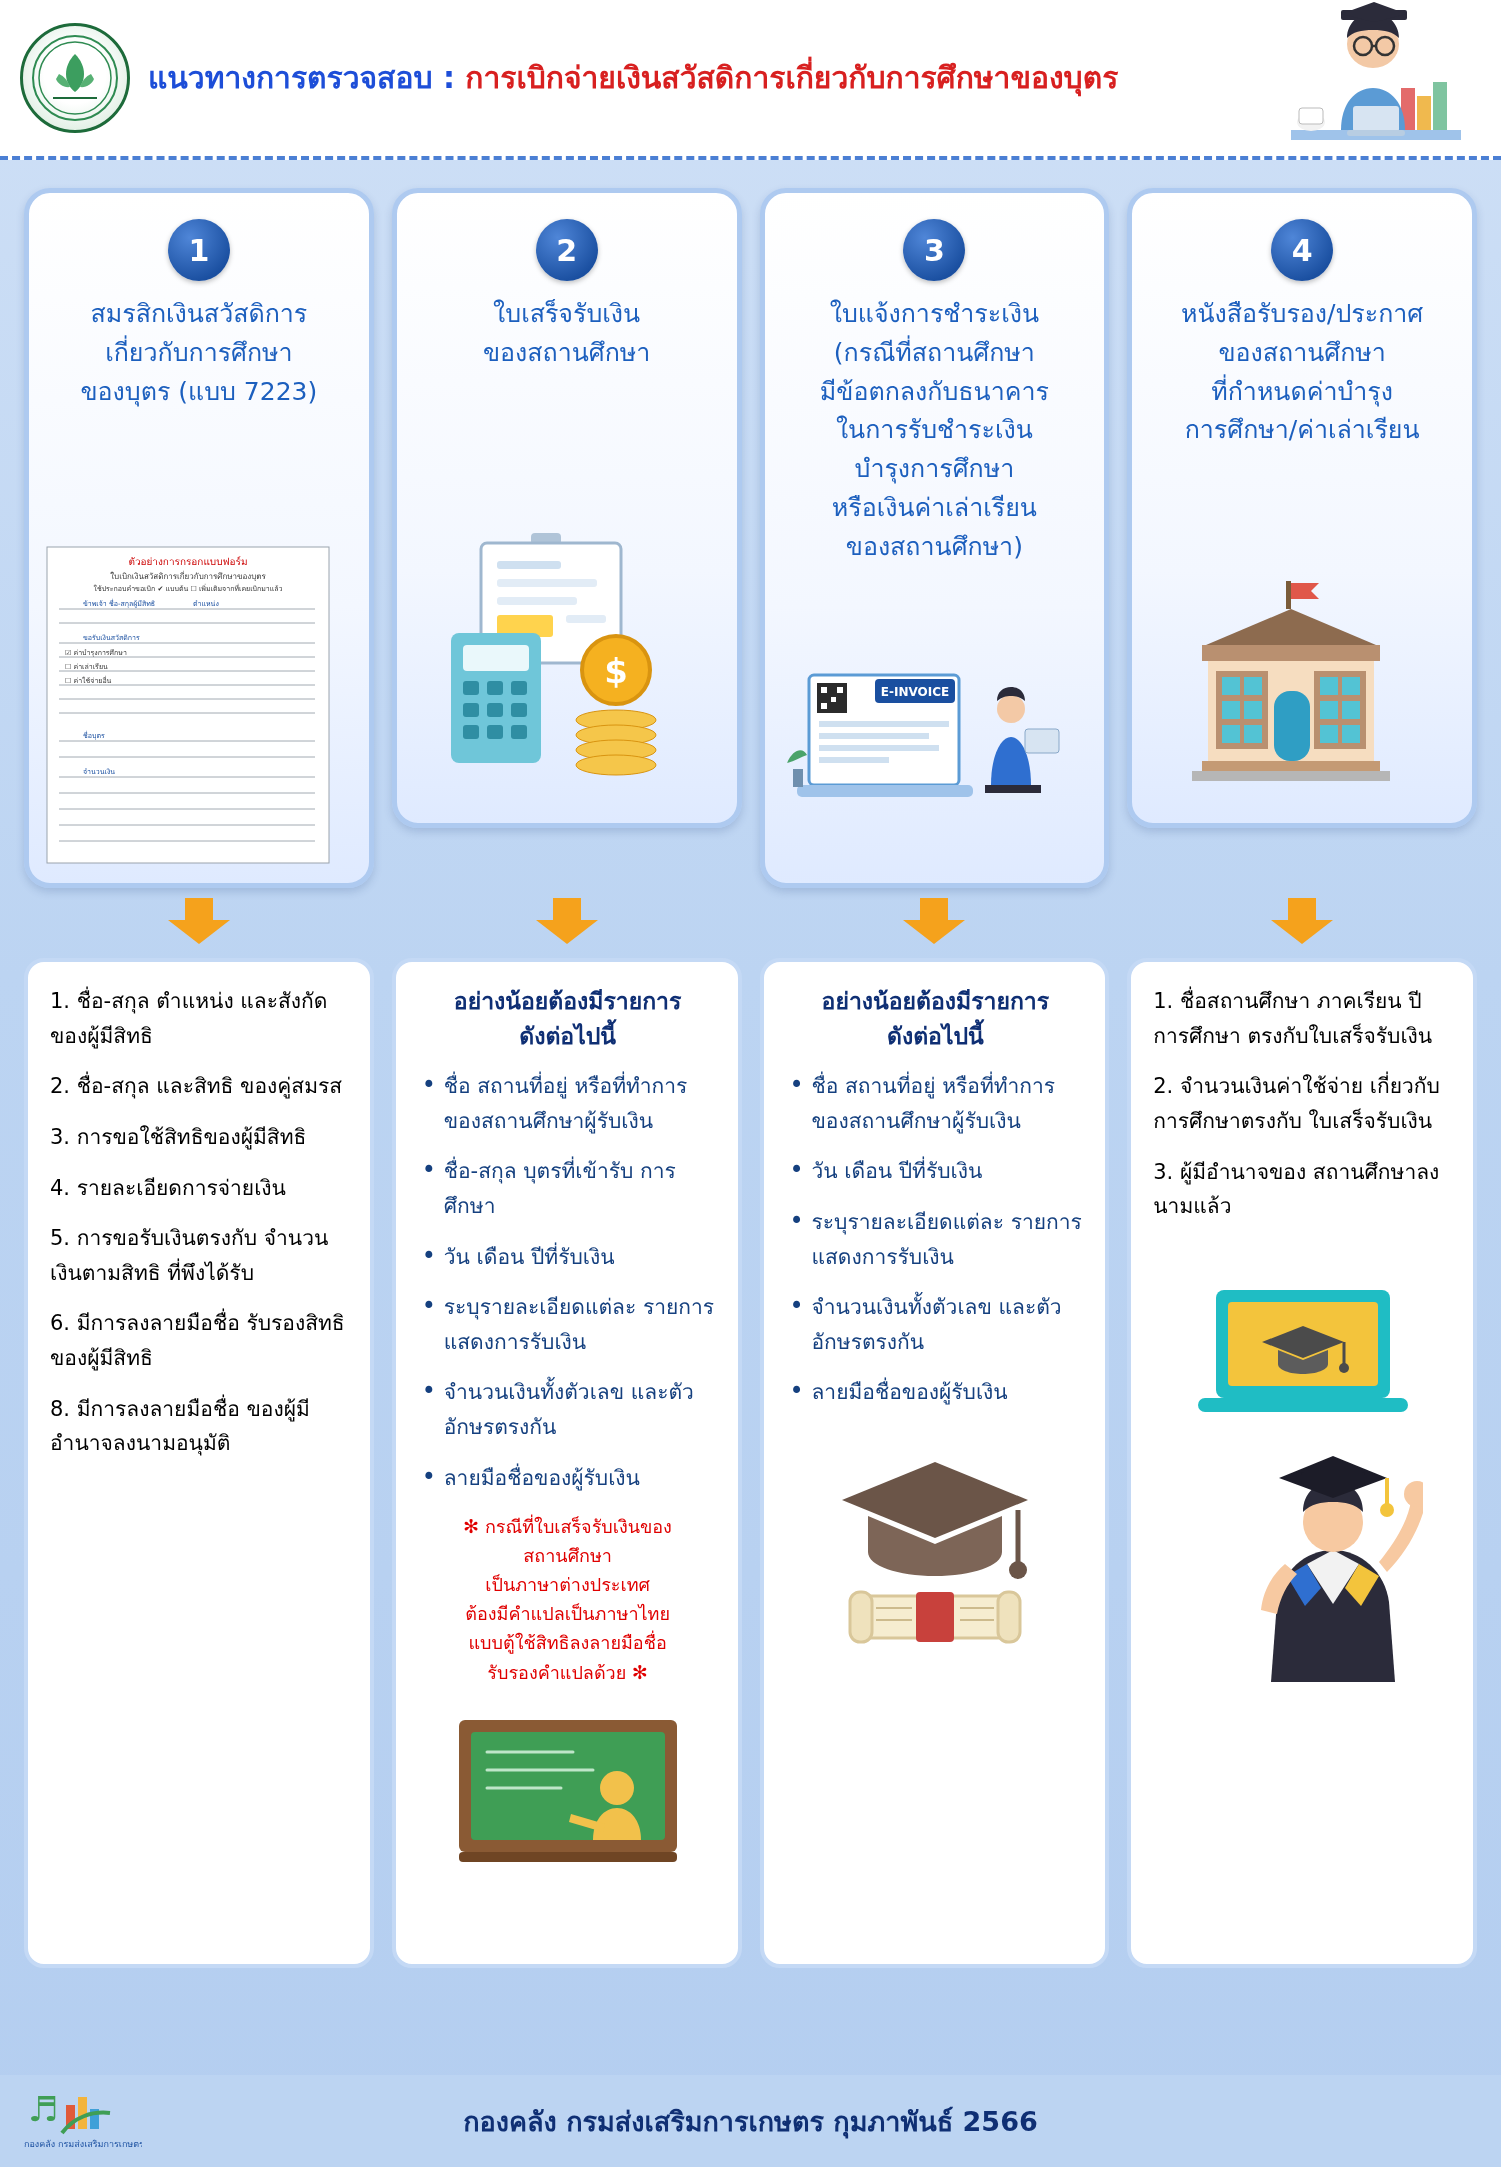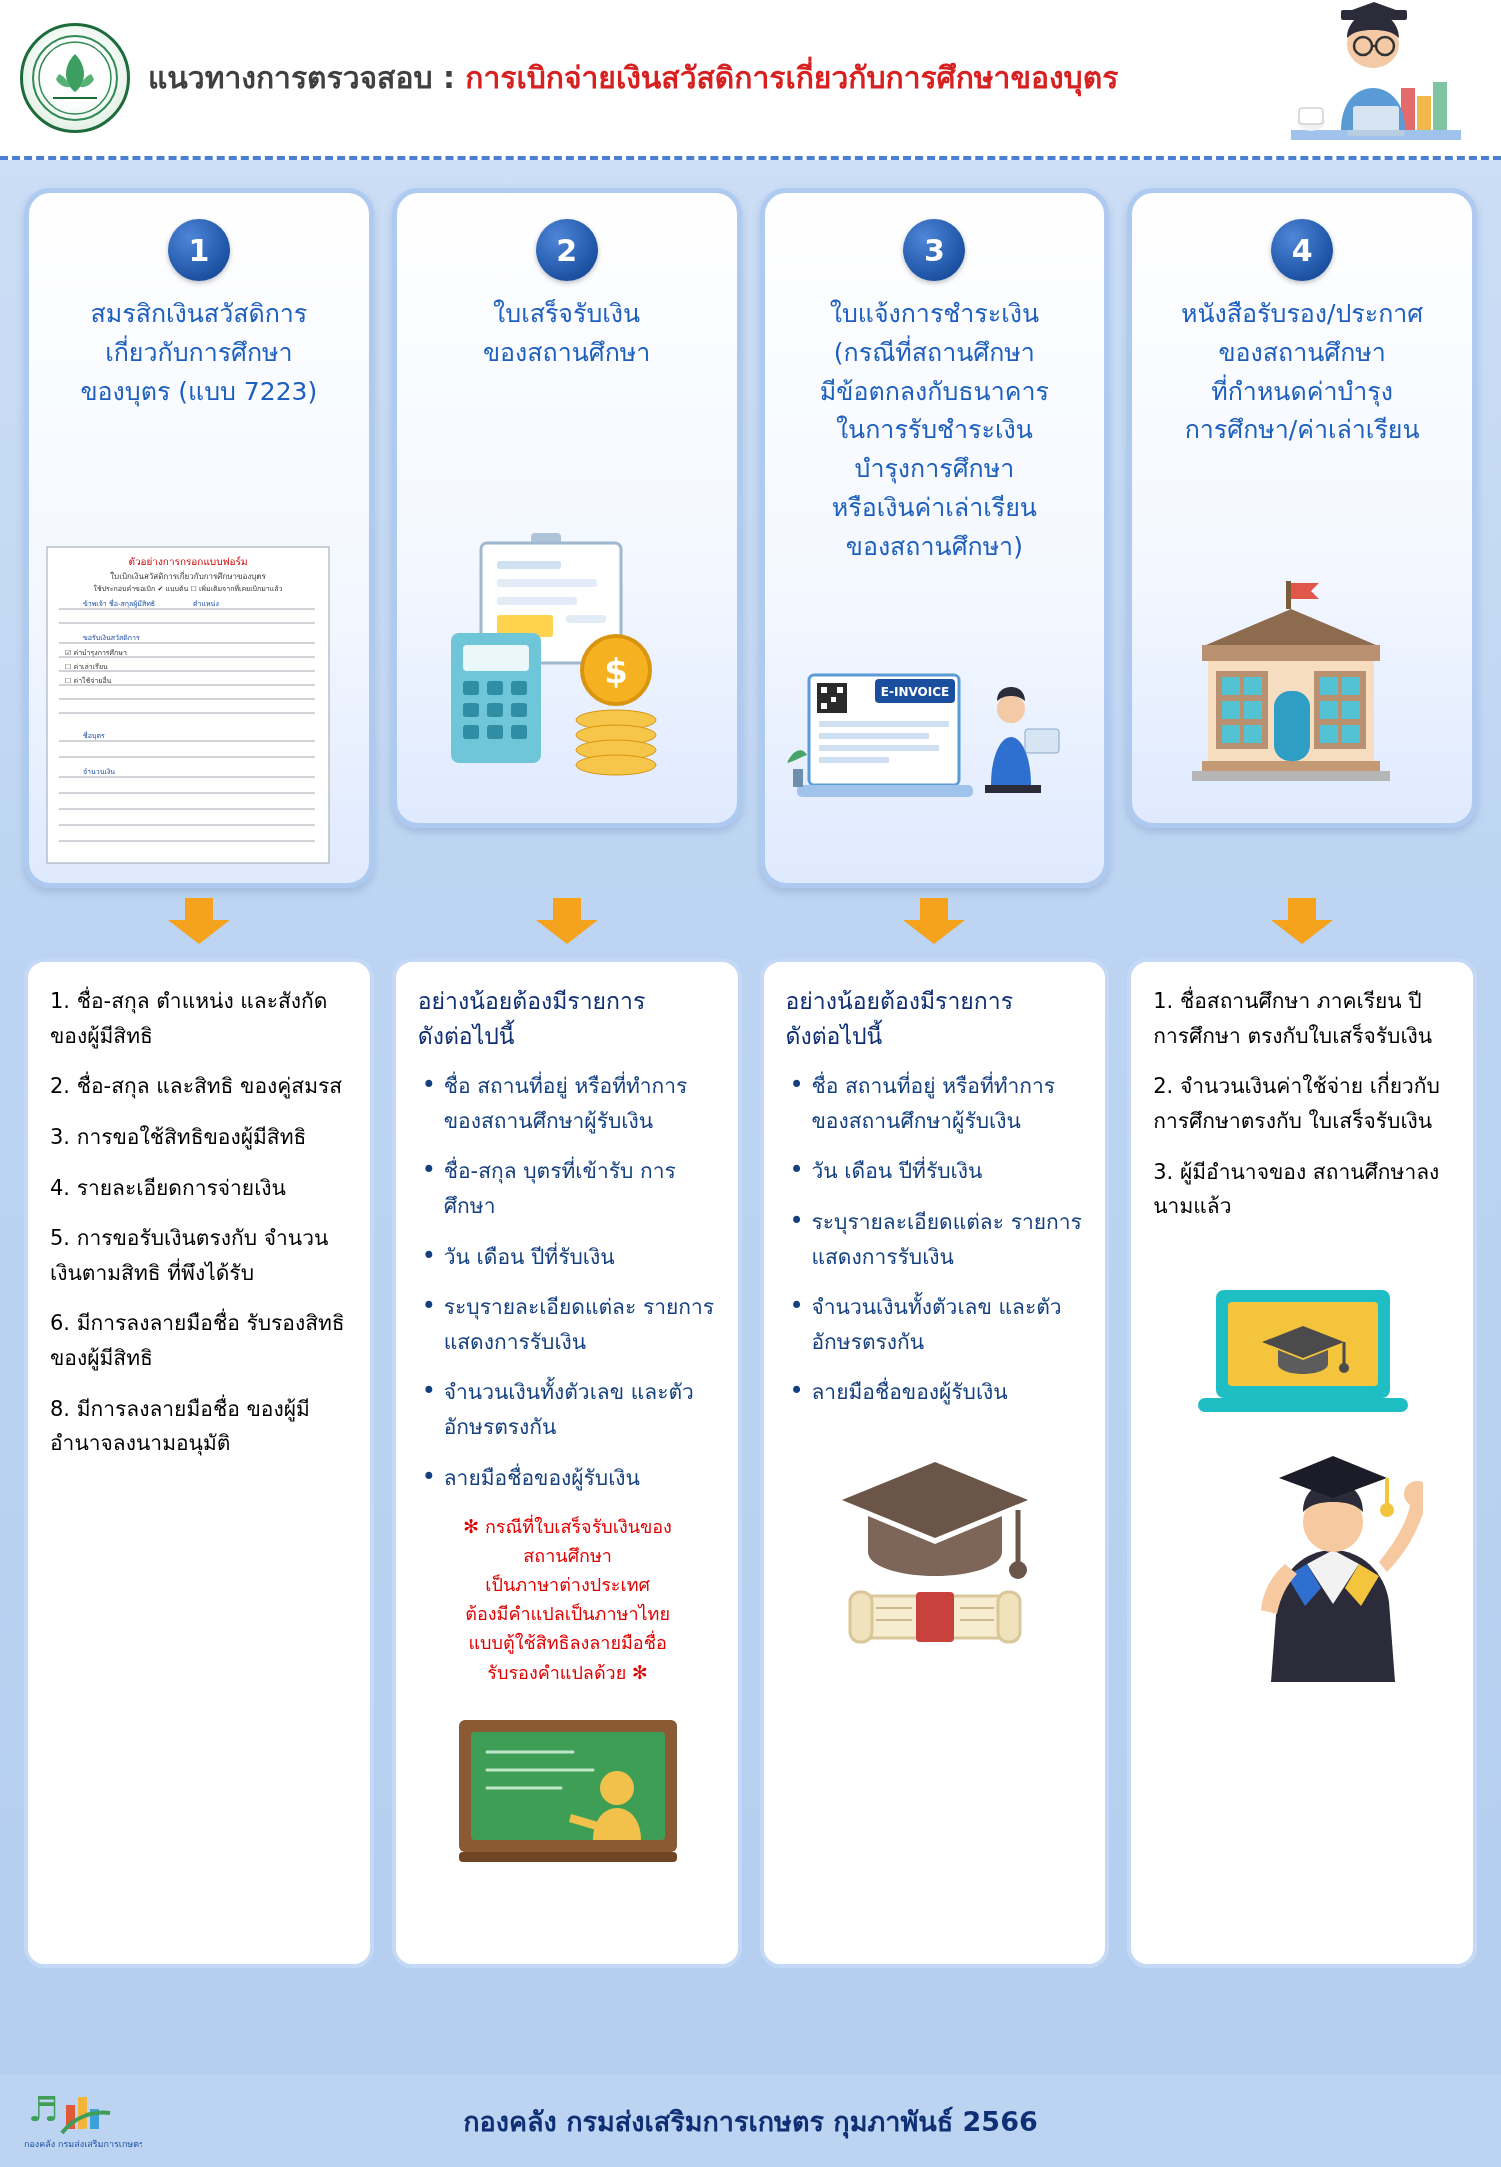--- a/index.html
+++ b/index.html
@@ -45,21 +45,21 @@
   }
   .header-title {
     margin-left: 18px;
     font-size: 30px;
     font-weight: bold;
     color: #1a3f9e;
     letter-spacing: 0px;
     line-height: 1.2;
     white-space: nowrap;
   }
-  .header-title .t-blue { color:#404040; }
+  .header-title .t-blue { color:#1d4ed8; }
   .header-title .t-red { color:#d82020; }
 
   
   .teacher-art {
     position: absolute;
     right: 30px;
     top: 2px;
     width: 190px;
     height: 170px;
   }
@@ -128,22 +128,23 @@
     border-radius: 20px;
     border: 4px solid #c4d9f5;
     padding: 22px 20px 24px 22px;
     min-height: 1010px;
     font-size: 21px;
     color: #15407f;
     line-height: 1.65;
   }
   .panel.plain { color:#000000; }
   .panel h4 {
+    text-align: center;
     font-size: 23px;
-    font-weight: normal;
+    font-weight: bold;
     color: #0f2f74;
     margin-bottom: 16px;
     line-height: 1.5;
   }
   .num-item { margin-bottom: 16px; }
   .sub-list { list-style: none; margin: 6px 0 6px 26px; }
   .sub-list li { position: relative; padding-left: 22px; margin-bottom: 6px; }
   .sub-list li:before {
     content:"•"; position:absolute; left:4px; top:-2px; font-size: 22px; color:#15407f;
   }

